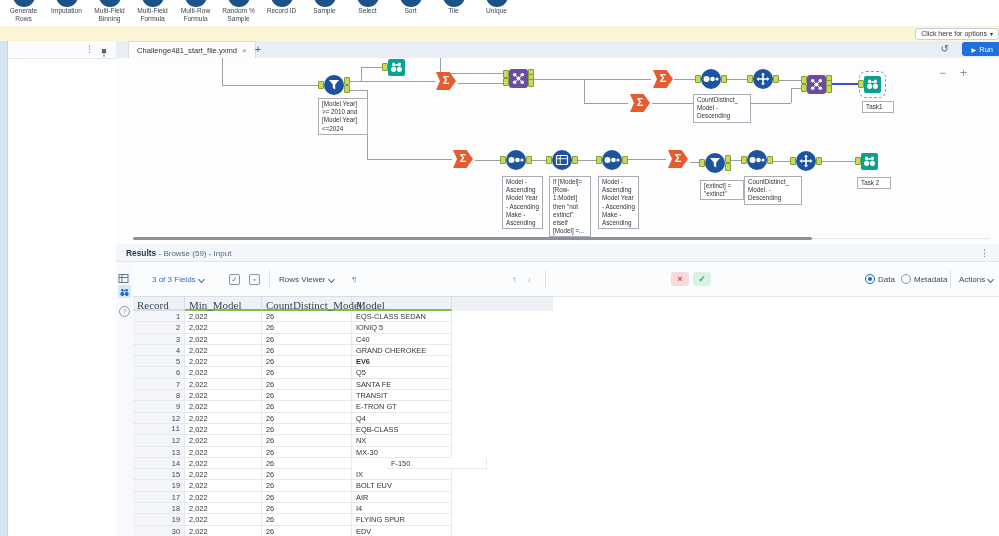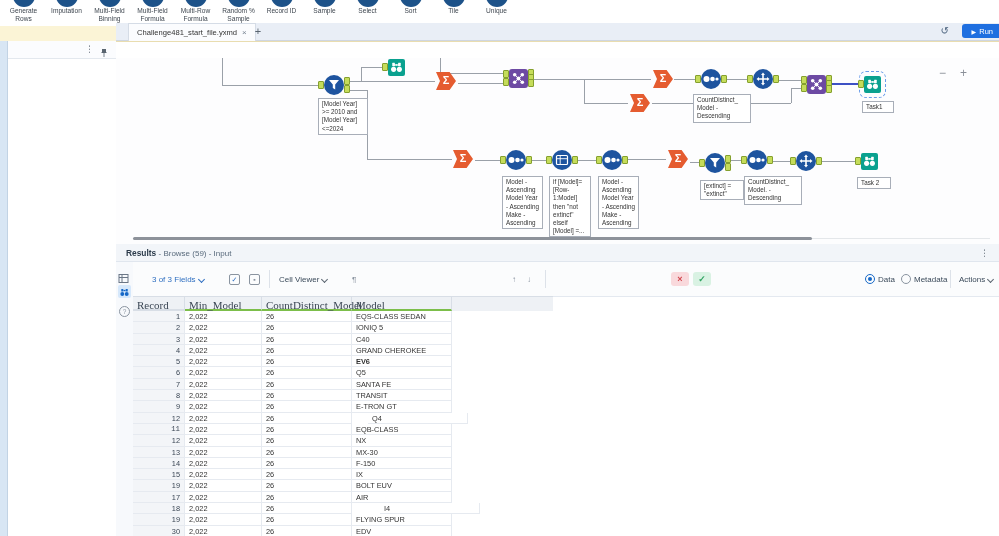--- a/index.html
+++ b/index.html
@@ -17,21 +17,21 @@
   #notify{position:absolute;left:0;top:26px;width:999px;height:15px;background:#fbf4d6;
           border-bottom:1px solid #e9ddb0;}
   #options-btn{position:absolute;right:0;top:1.5px;height:12px;background:#fff;border:1px solid #c3cfdc;
           border-radius:3px;font-size:7px;color:#333;padding:0 5px;display:flex;align-items:center;gap:3px;
           font-family:inherit;}
   
   #cfg-head{position:absolute;left:0;top:41px;width:116px;height:17px;background:#fbfcfe;
             border-bottom:1px solid #e3e8ee;}
   #cfg-head .kebab{position:absolute;right:22px;top:3px;color:#5a6570;font-size:9px;}
   #cfg-head .pin{position:absolute;right:8px;top:3px;}
-  #tabbar{position:absolute;left:116px;top:23px;width:883px;height:17px;background:#e9eef6;
+  #tabbar{position:absolute;left:116px;top:41px;width:883px;height:17px;background:#e9eef6;
           border-bottom:1px solid #cfd6e0;}
   #tab-active{position:absolute;left:12px;top:0;height:17px;background:#fbfcfe;border:1px solid #d5dce6;
           border-bottom:none;display:flex;align-items:center;gap:5px;padding:0 8px;font-size:7.6px;color:#333;}
   #tab-active .close{color:#7a8694;font-size:8px;}
   #tab-new{position:absolute;left:135px;top:2px;width:14px;height:13px;color:#5a6570;font-size:11px;
           line-height:12px;text-align:center;}
   #history{position:absolute;right:50px;top:2px;color:#4a617c;font-size:10px;}
   #run-btn{position:absolute;right:-4px;top:1px;height:14px;background:#1f6fe0;color:#fff;border:none;
           border-radius:3px;font-size:7.5px;display:flex;align-items:center;gap:3px;padding:0 10px;font-family:inherit;}
   
@@ -416,21 +416,21 @@
         <span class="chev" style="border-color:#2f6fc1;"></span>
       </div>
       <div class="rt" style="left:96px;">
           <span class="mini-ic">✓</span>
         </div>
       <div class="rt" style="left:116px;">
           <span class="mini-ic" style="color:#8a94a0;">▪</span>
         </div>
       <div class="vline" style="left:136px;"></div>
       <div class="rt" style="left:146px;">
-        <span>Cell Viewer</span>
+        <span>Rows Viewer</span>
         <span class="chev"></span>
       </div>
       <div class="rt" style="left:219px;color:#8a94a0;">
           <span>¶</span>
         </div>
       <div class="rt" style="left:379px;color:#8a94a0;">
           <span>↑</span>
         </div>
       <div class="rt" style="left:394px;color:#8a94a0;">
           <span>↓</span>
@@ -517,21 +517,21 @@
           <div class="g-row">
             <div class="c rec" style="width: 52px;">9</div>
             <div class="c" style="width: 77px;">2,022</div>
             <div class="c" style="width: 90px;">26</div>
             <div class="c" style="width: 100px;">E-TRON GT</div>
           </div>
           <div class="g-row">
             <div class="c rec" style="width: 52px;">12</div>
             <div class="c" style="width: 77px;">2,022</div>
             <div class="c" style="width: 90px;">26</div>
-            <div class="c" style="width: 100px; margin-left: 16px;">Q4</div>
+            <div class="c" style="width: 100px;">Q4</div>
           </div>
           <div class="g-row">
             <div class="c rec" style="width: 52px; font-family: Liberation Mono, monospace;">11</div>
             <div class="c" style="width: 77px;">2,022</div>
             <div class="c" style="width: 90px;">26</div>
             <div class="c" style="width: 100px;">EQB-CLASS</div>
           </div>
           <div class="g-row">
             <div class="c rec" style="width: 52px;">12</div>
             <div class="c" style="width: 77px;">2,022</div>
@@ -541,21 +541,21 @@
           <div class="g-row">
             <div class="c rec" style="width: 52px;">13</div>
             <div class="c" style="width: 77px;">2,022</div>
             <div class="c" style="width: 90px;">26</div>
             <div class="c" style="width: 100px;">MX-30</div>
           </div>
           <div class="g-row">
             <div class="c rec" style="width: 52px;">14</div>
             <div class="c" style="width: 77px;">2,022</div>
             <div class="c" style="width: 90px;">26</div>
-            <div class="c" style="width: 100px;">F-150</div>
+            <div class="c" style="width: 100px; margin-left: 35px;">F-150</div>
           </div>
           <div class="g-row">
             <div class="c rec" style="width: 52px;">15</div>
             <div class="c" style="width: 77px;">2,022</div>
             <div class="c" style="width: 90px;">26</div>
             <div class="c" style="width: 100px;">IX</div>
           </div>
           <div class="g-row">
             <div class="c rec" style="width: 52px;">19</div>
             <div class="c" style="width: 77px;">2,022</div>
@@ -565,21 +565,21 @@
           <div class="g-row">
             <div class="c rec" style="width: 52px;">17</div>
             <div class="c" style="width: 77px;">2,022</div>
             <div class="c" style="width: 90px;">26</div>
             <div class="c" style="width: 100px;">AIR</div>
           </div>
           <div class="g-row">
             <div class="c rec" style="width: 52px;">18</div>
             <div class="c" style="width: 77px;">2,022</div>
             <div class="c" style="width: 90px;">26</div>
-            <div class="c" style="width: 100px; margin-left: 28px;">I4</div>
+            <div class="c" style="width: 100px;">I4</div>
           </div>
           <div class="g-row">
             <div class="c rec" style="width: 52px;">19</div>
             <div class="c" style="width: 77px;">2,022</div>
             <div class="c" style="width: 90px;">26</div>
             <div class="c" style="width: 100px;">FLYING SPUR</div>
           </div>
           <div class="g-row">
             <div class="c rec" style="width: 52px;">30</div>
             <div class="c" style="width: 77px;">2,022</div>

